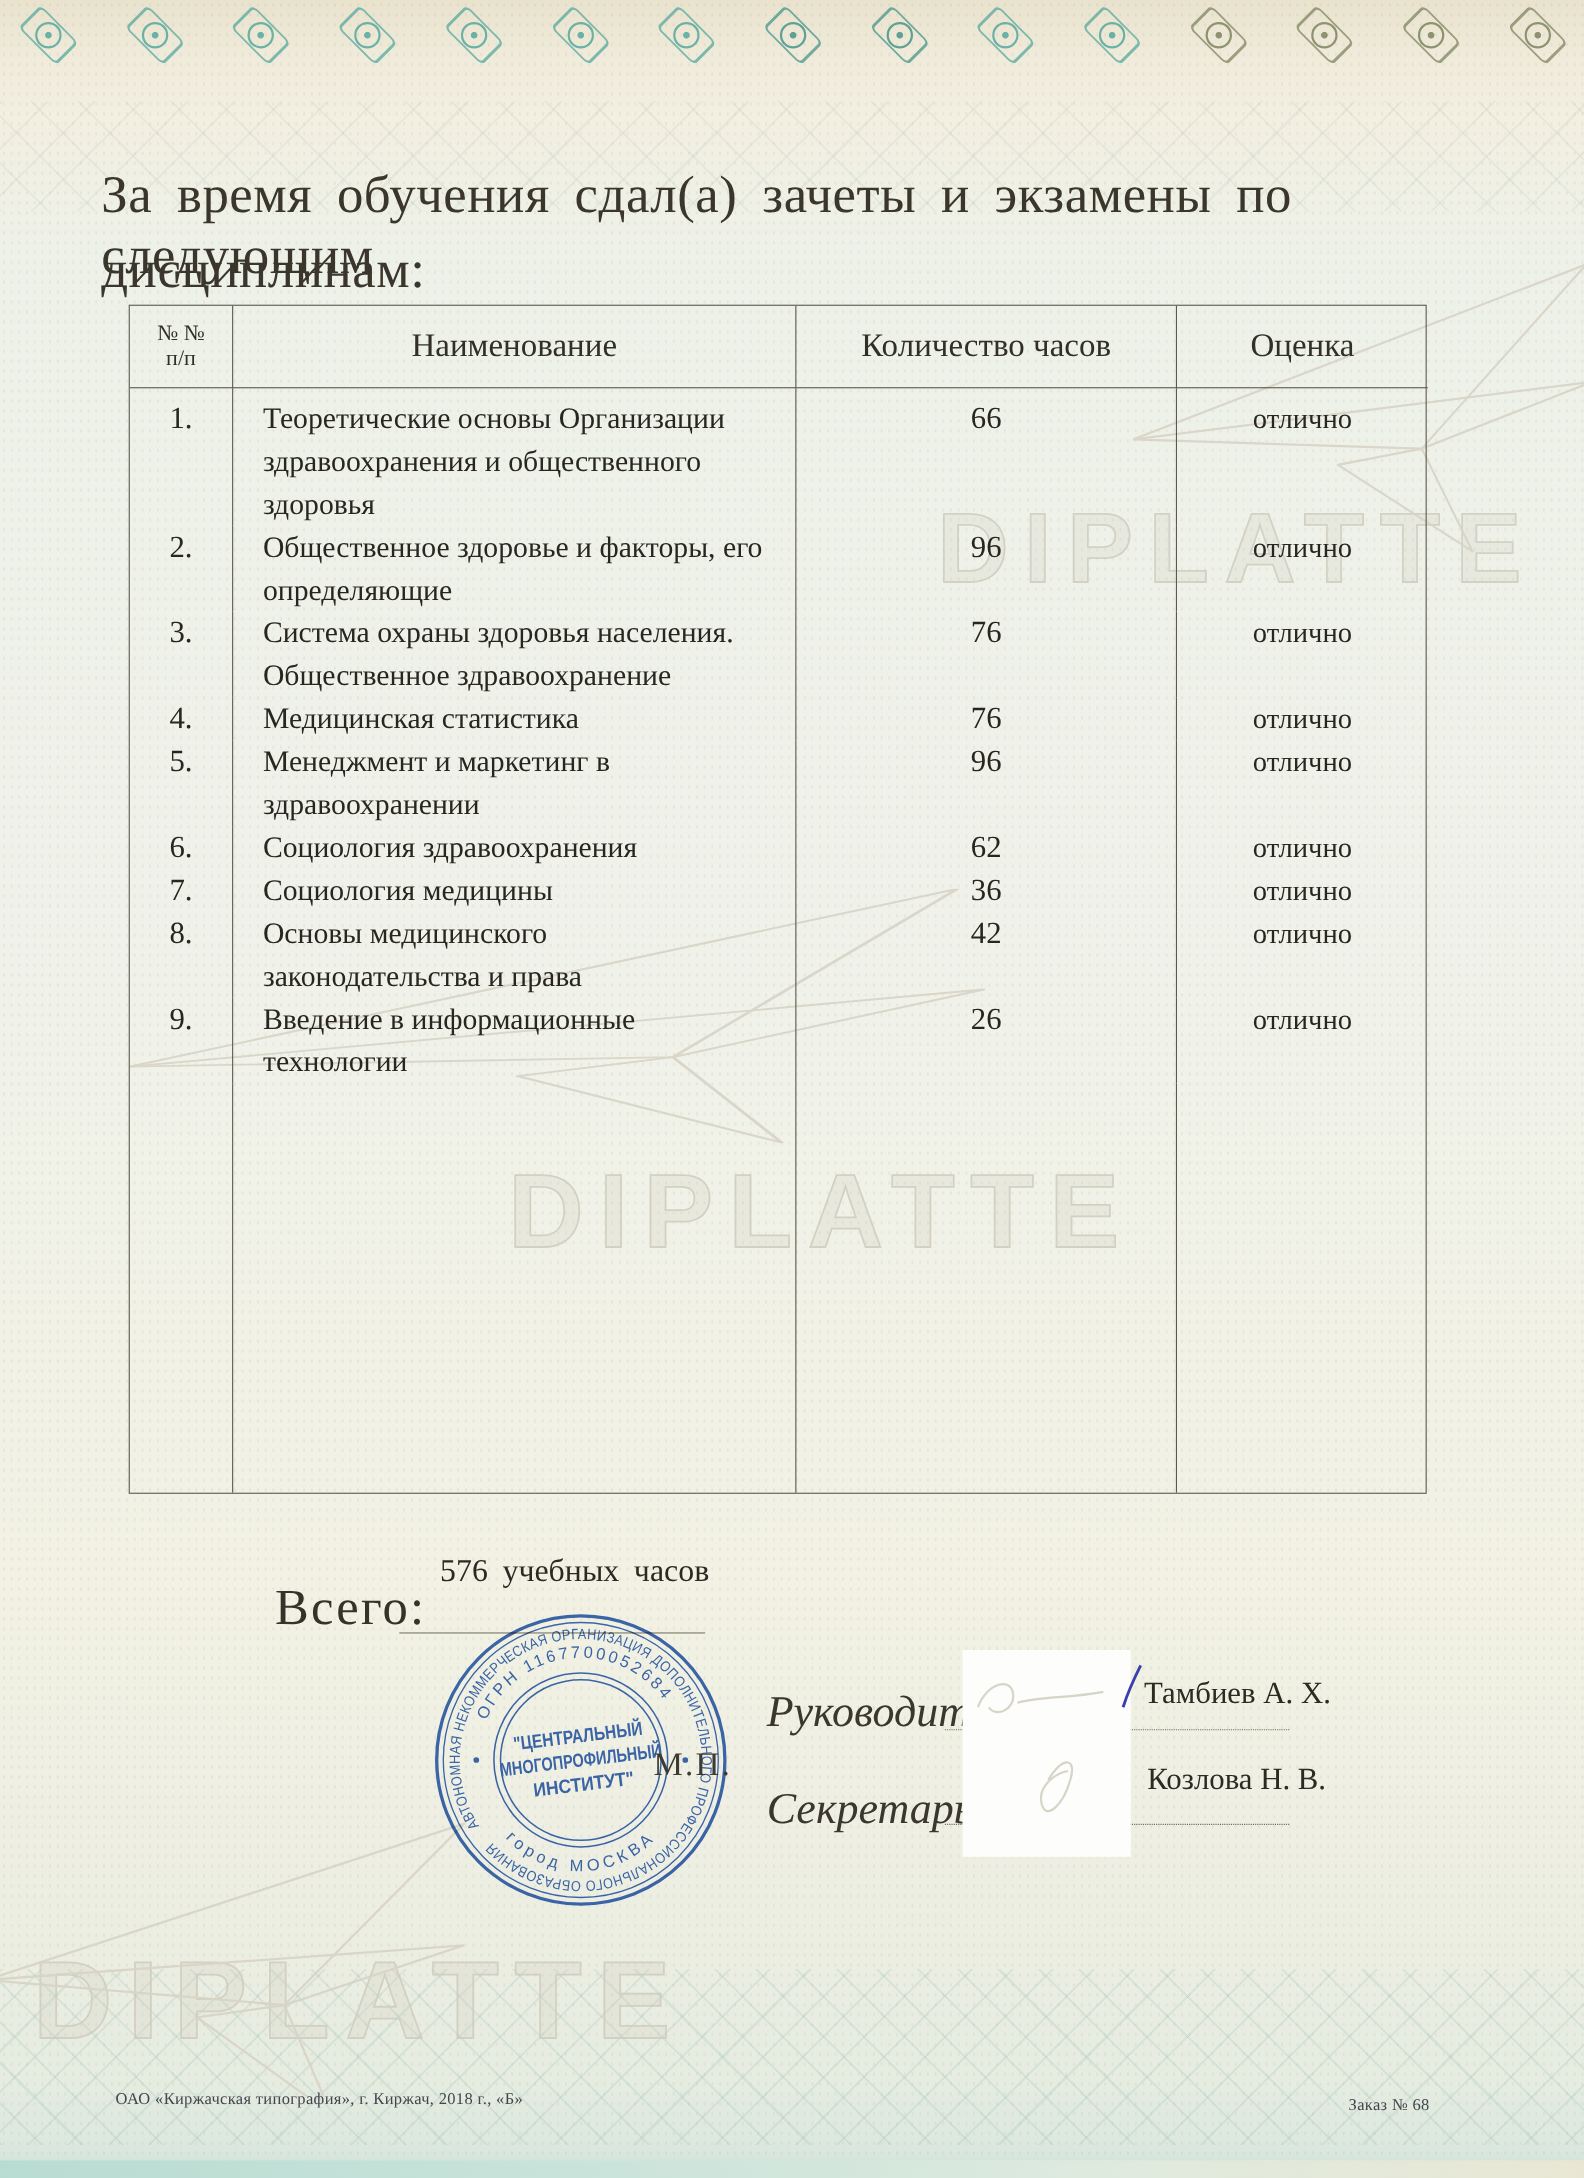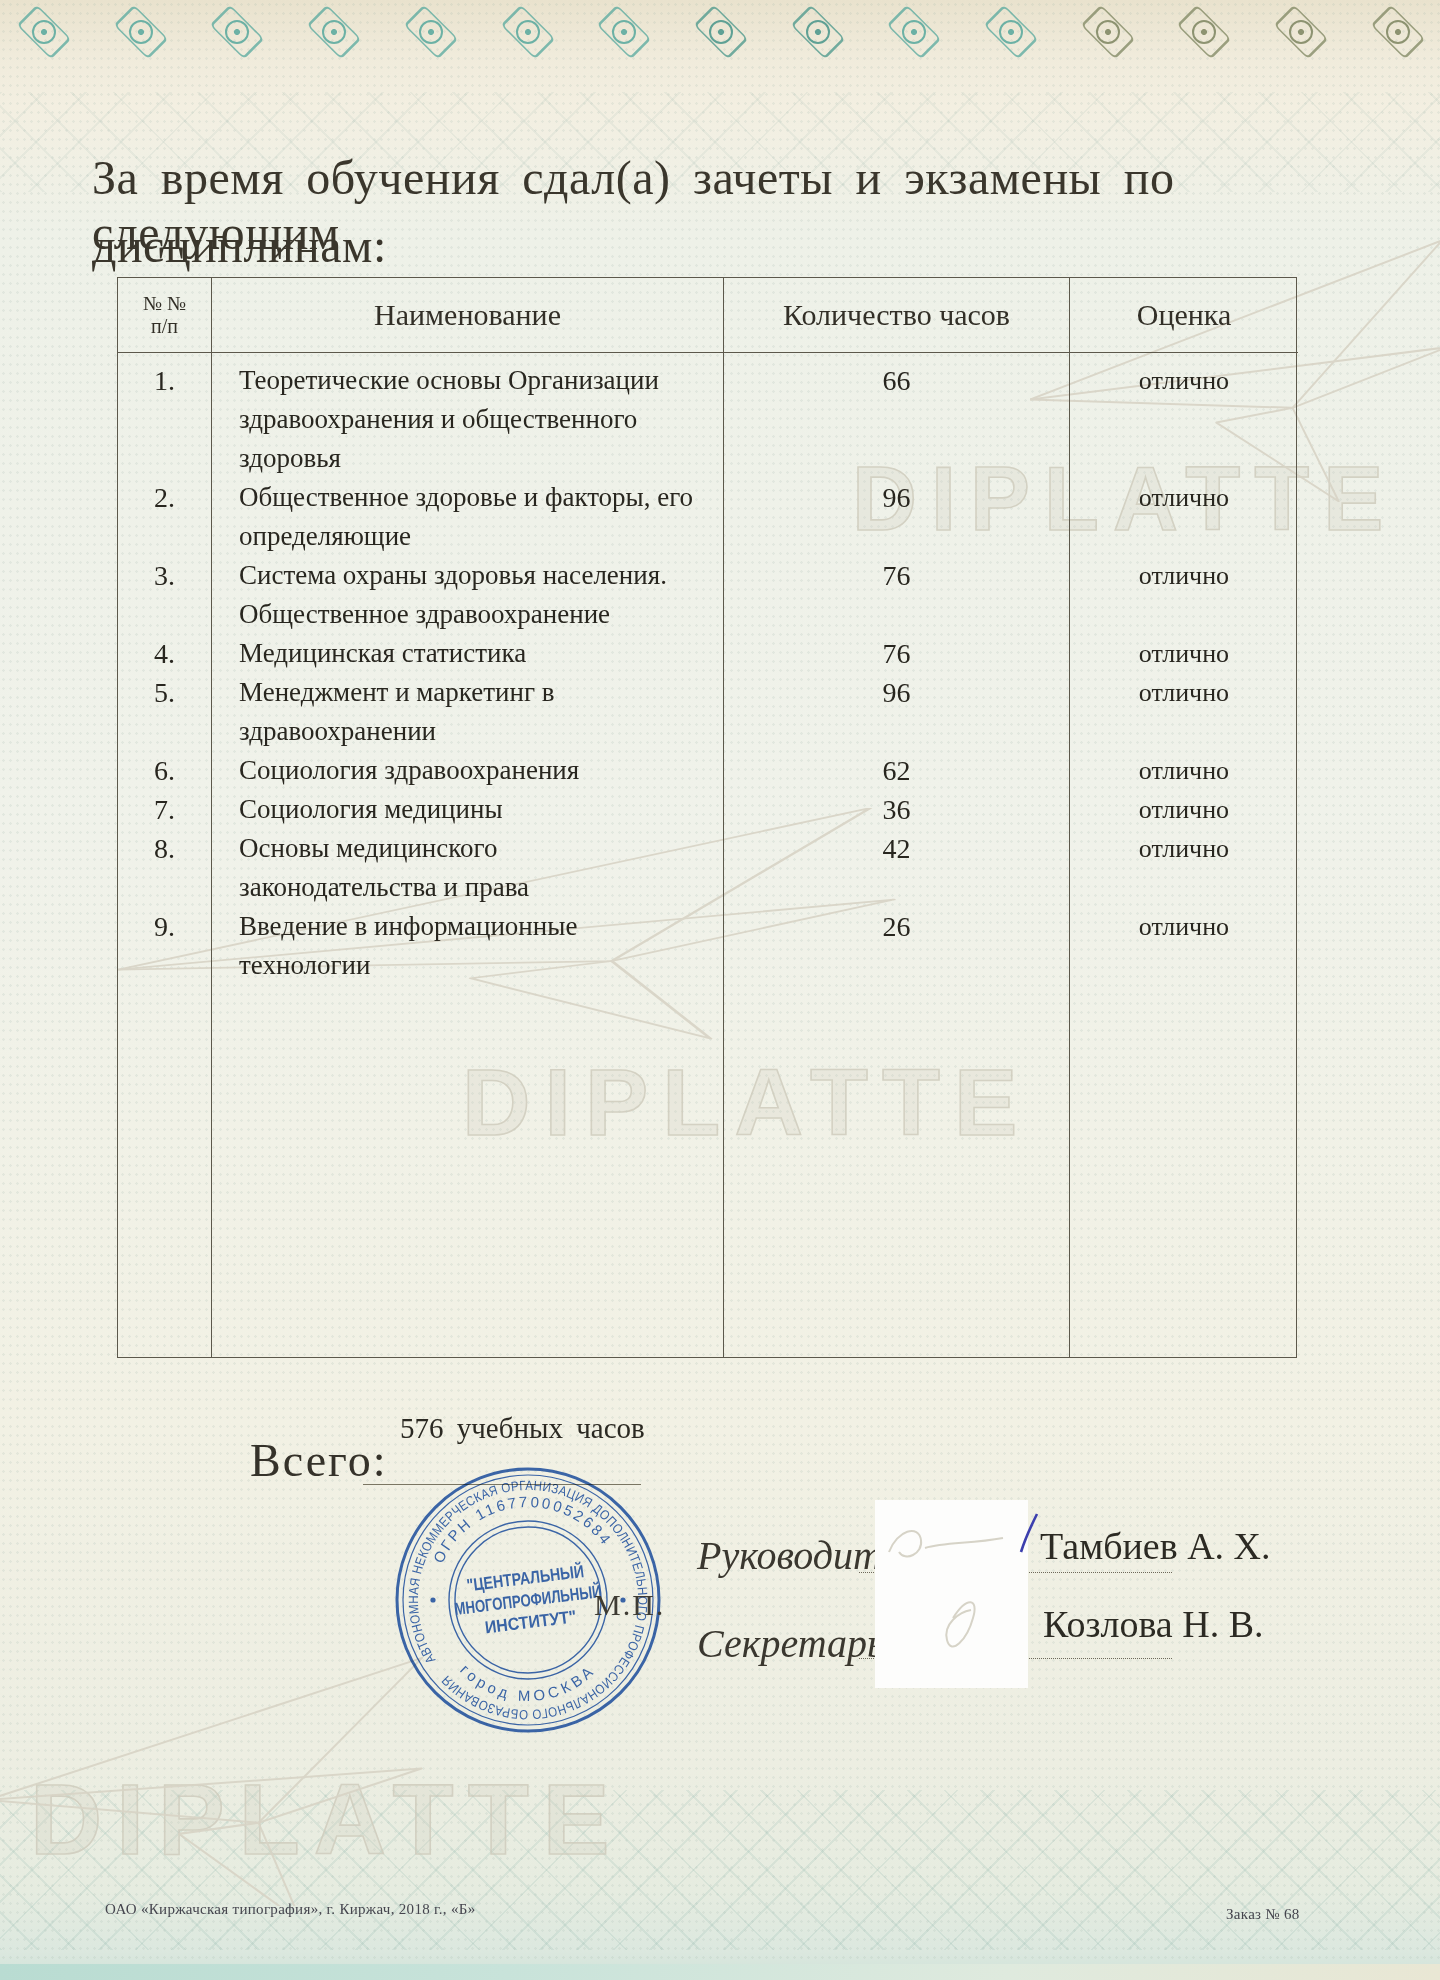--- a/index.html
+++ b/index.html
@@ -89,21 +89,21 @@
   .mp{position:absolute;left:594px;top:1588px;font-size:30px;color:#3e3b33;
     letter-spacing:2px;z-index:3;}
 
   
   .sig-label{position:absolute;font-style:italic;font-size:40px;color:#3a372f;z-index:1;}
   .lbl-head{left:697px;top:1532px;}
   .lbl-sec{left:697px;top:1620px;}
   .sig-line{position:absolute;width:313px;border-bottom:1.2px dotted #6e6a5b;z-index:1;}
   .line-head{left:859px;top:1520px;height:52px;}
   .line-sec{left:859px;top:1606px;height:52px;}
-  .sig-name{position:absolute;font-size:38px;color:#2c2a23;z-index:3;white-space:nowrap;}
+  .sig-name{position:absolute;font-size:28px;color:#2c2a23;z-index:3;white-space:nowrap;}
   .name-head{left:1040px;top:1524px;}
   .name-sec{left:1043px;top:1602px;}
   .redaction{position:absolute;left:875px;top:1500px;width:153px;height:188px;
     background:#fdfdfc;z-index:2;}
   .redaction svg{position:absolute;left:0;top:0;}
   .tick{position:absolute;left:1018px;top:1512px;z-index:3;}
 
   
   .footer-text{position:absolute;font-size:15px;color:#45454e;z-index:2;
     letter-spacing:.3px;}

